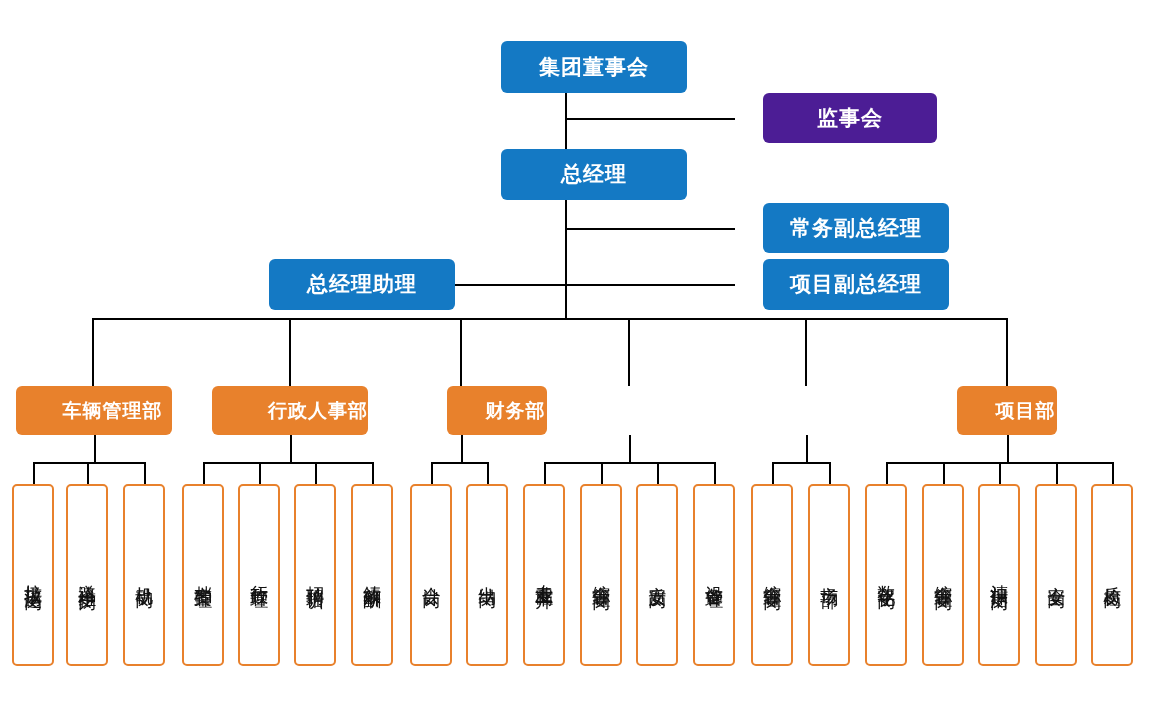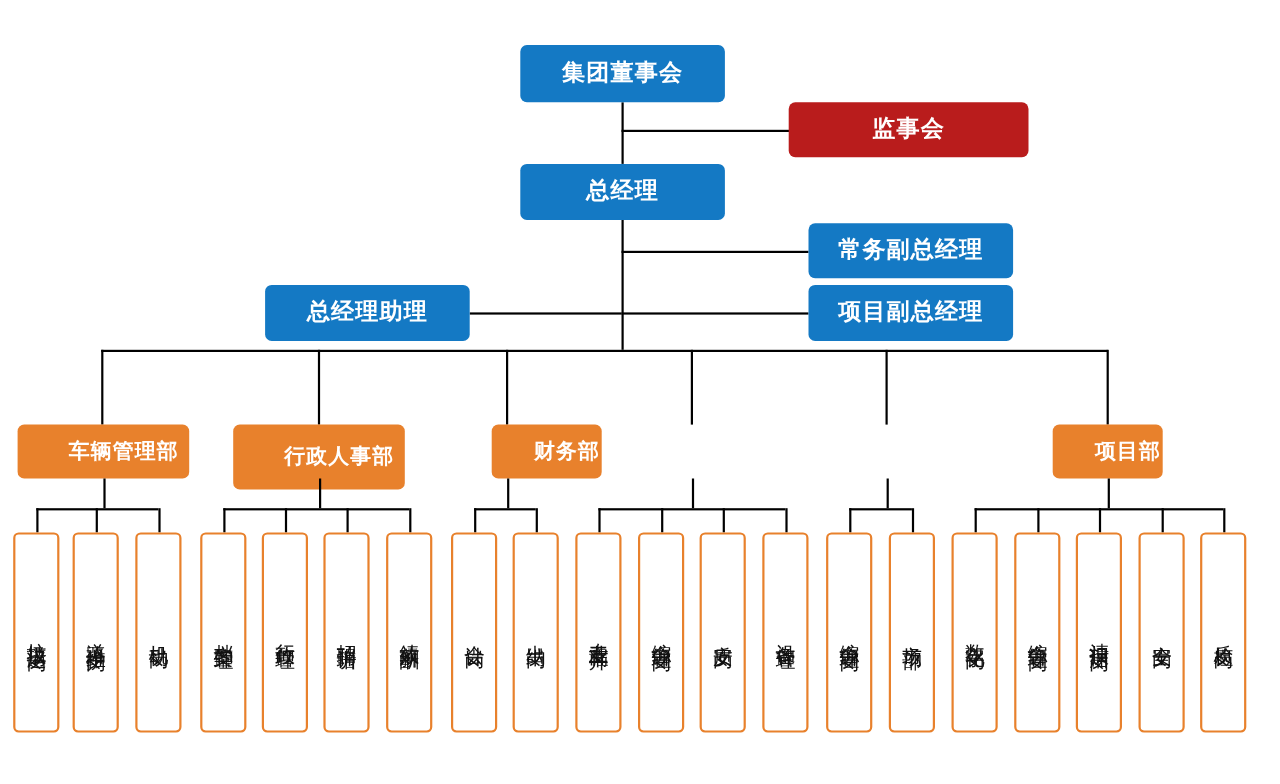--- a/index.html
+++ b/index.html
@@ -42,20 +42,21 @@
     border: 2px solid #e8812c;
     border-radius: 5px;
     font-weight: normal;
     writing-mode: vertical-rl;
     text-orientation: upright;
     letter-spacing: 2px;
     padding: 6px 0;
   }
   .node.top {
     font-size: 21px;
+    margin-left: 28px;
   }
   .node.dept {
     font-size: 19px;
     padding-left: 37px;
   }
   .node.leaf {
     font-size: 18px;
   }
   .line {
     position: absolute;
@@ -81,21 +82,21 @@
     <div class="line h" style="left: 92px; top: 318px; width: 915px;"></div>
     <div class="line v" style="left: 92px; top: 318px; height: 68px;"></div>
     <div class="line v" style="left: 289px; top: 318px; height: 68px;"></div>
     <div class="line v" style="left: 460px; top: 318px; height: 68px;"></div>
     <div class="line v" style="left: 628px; top: 318px; height: 68px;"></div>
     <div class="line v" style="left: 805px; top: 318px; height: 68px;"></div>
     <div class="line v" style="left: 1006px; top: 318px; height: 68px;"></div>
     <div class="node top blue" style="left: 473px; top: 41px; width: 186px; height: 52px; background: rgb(20, 121, 196);">
       <span>集团董事会</span>
     </div>
-    <div class="node top blue" style="left: 717px; top: 93px; width: 218px; height: 50px; background: #b91c1c;">
+    <div class="node top blue" style="left: 735px; top: 93px; width: 174px; height: 50px; background: #4c1d95;">
       <span>监事会</span>
     </div>
     <div class="node top blue" style="left: 735px; top: 203px; width: 186px; height: 50px; background: rgb(20, 121, 196);">
       <span>常务副总经理</span>
     </div>
     <div class="node top blue" style="left: 473px; top: 149px; width: 186px; height: 51px; background: rgb(20, 121, 196);">
       <span>总经理</span>
     </div>
     <div class="node top blue" style="left: 735px; top: 259px; width: 186px; height: 51px; background: rgb(20, 121, 196);">
       <span>项目副总经理</span>
@@ -113,21 +114,21 @@
       <span>垃圾清运岗</span>
     </div>
     <div class="line v" style="left: 87px; top: 462px; height: 22px;"></div>
     <div class="node leaf" style="left: 66px; top: 484px; width: 42px; height: 182px;">
       <span>道路维护岗</span>
     </div>
     <div class="line v" style="left: 144px; top: 462px; height: 22px;"></div>
     <div class="node leaf" style="left: 123px; top: 484px; width: 42px; height: 182px;">
       <span>机动岗</span>
     </div>
-    <div class="node dept orange" style="left: 212px; top: 386px; width: 156px; height: 59px;">
+    <div class="node dept orange" style="left: 212px; top: 386px; width: 156px; height: 49px; justify-content: flex-end;">
       <span>行政人事部</span>
     </div>
     <div class="line v" style="left: 290px; top: 435px; height: 27px;"></div>
     <div class="line h" style="left: 203px; top: 462px; width: 169px;"></div>
     <div class="line v" style="left: 203px; top: 462px; height: 22px;"></div>
     <div class="node leaf" style="left: 182px; top: 484px; width: 42px; height: 182px;">
       <span>档案管理</span>
     </div>
     <div class="line v" style="left: 259px; top: 462px; height: 22px;"></div>
     <div class="node leaf" style="left: 238px; top: 484px; width: 42px; height: 182px;">

